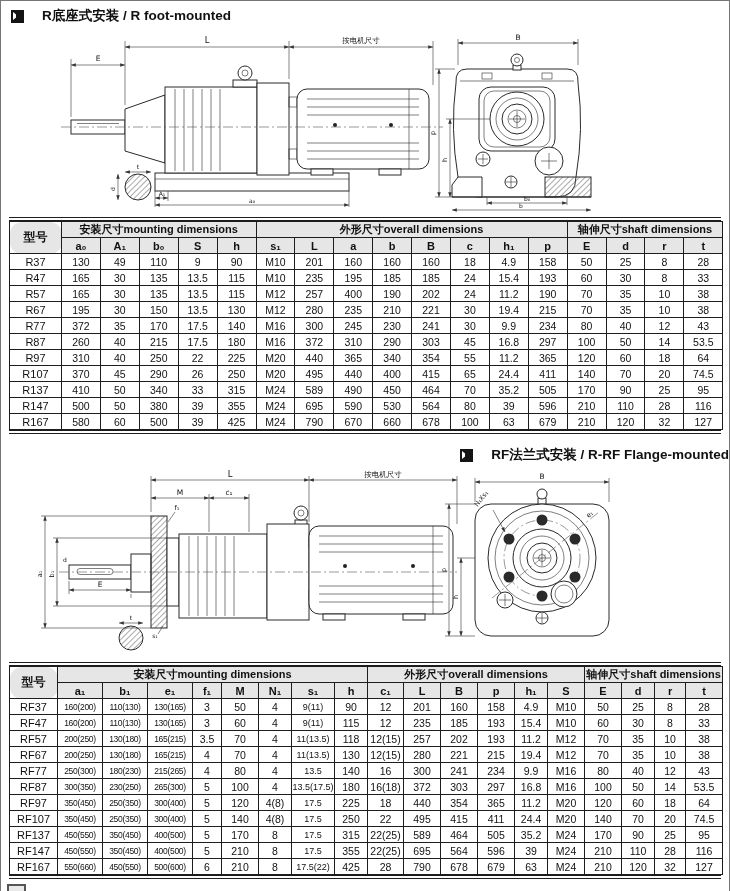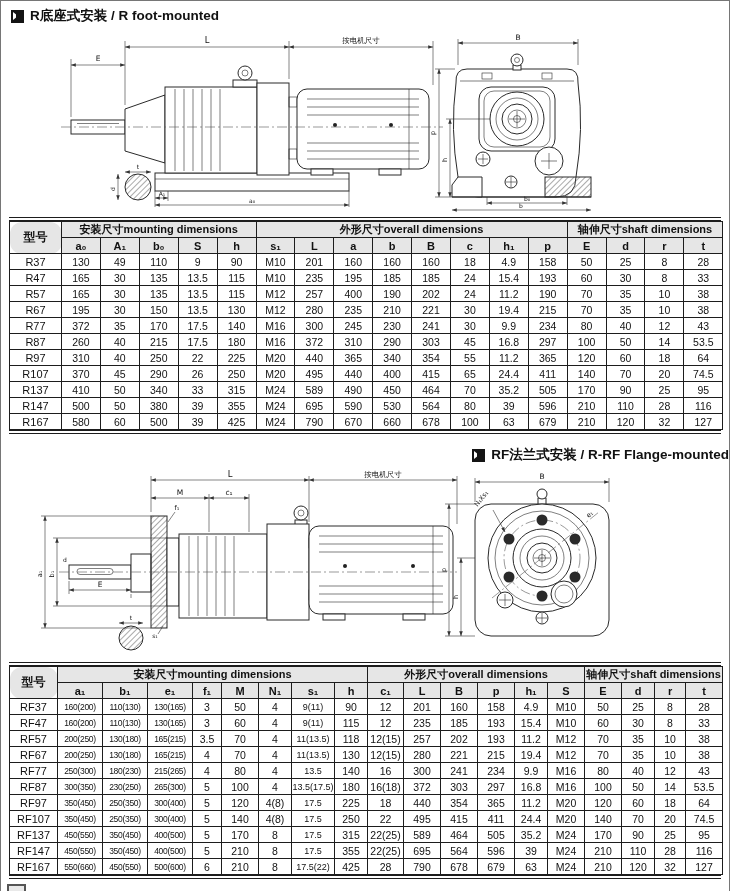--- a/index.html
+++ b/index.html
@@ -1,18 +1,18 @@
 <!DOCTYPE html>
 <html><head>
 <meta charset="utf-8">
 <style>
   html,body{margin:0;padding:0;background:#fff;}
   .page{width:730px;height:891px;box-sizing:border-box;background:#fff;border:1px solid #767676;border-bottom:none;
         font-family:"Liberation Sans","DejaVu Sans",sans-serif;color:#111;position:relative;overflow:hidden;}
-  .sec-title{display:flex;align-items:center;gap:6px;margin:6px 0 2px 10px;font-size:13.5px;font-weight:bold;height:18px;}
+  .sec-title{display:flex;align-items:center;gap:18px;margin:6px 0 2px 10px;font-size:13.5px;font-weight:bold;height:18px;}
   .title-icon{display:inline-block;width:13px;height:13px;background:#141414;position:relative;flex:0 0 13px;}
   .title-icon::before{content:"";position:absolute;left:2px;top:2.5px;border-top:4px solid transparent;border-bottom:4px solid transparent;border-left:5px solid #fff;}
   .title-icon::after{content:"";position:absolute;left:5px;top:2.5px;border-top:4px solid transparent;border-bottom:4px solid transparent;border-left:5px solid #141414;}
   .drawing{width:722px;margin:0 4px;}
   .tbl-wrap{margin:0 8px;border-top:4px double #1d1d1d;border-bottom:4px double #1d1d1d;}
   table{border-collapse:collapse;table-layout:fixed;width:713px;}
   th,td{border:1px solid #1d1d1d;text-align:center;padding:0;overflow:hidden;white-space:nowrap;}
   thead th{background:#e6e6e6;font-size:11px;height:15px;font-weight:bold;}
   th.model{font-size:12px;border-radius:12px;}
   tbody td{font-size:10.5px;height:15px;}

